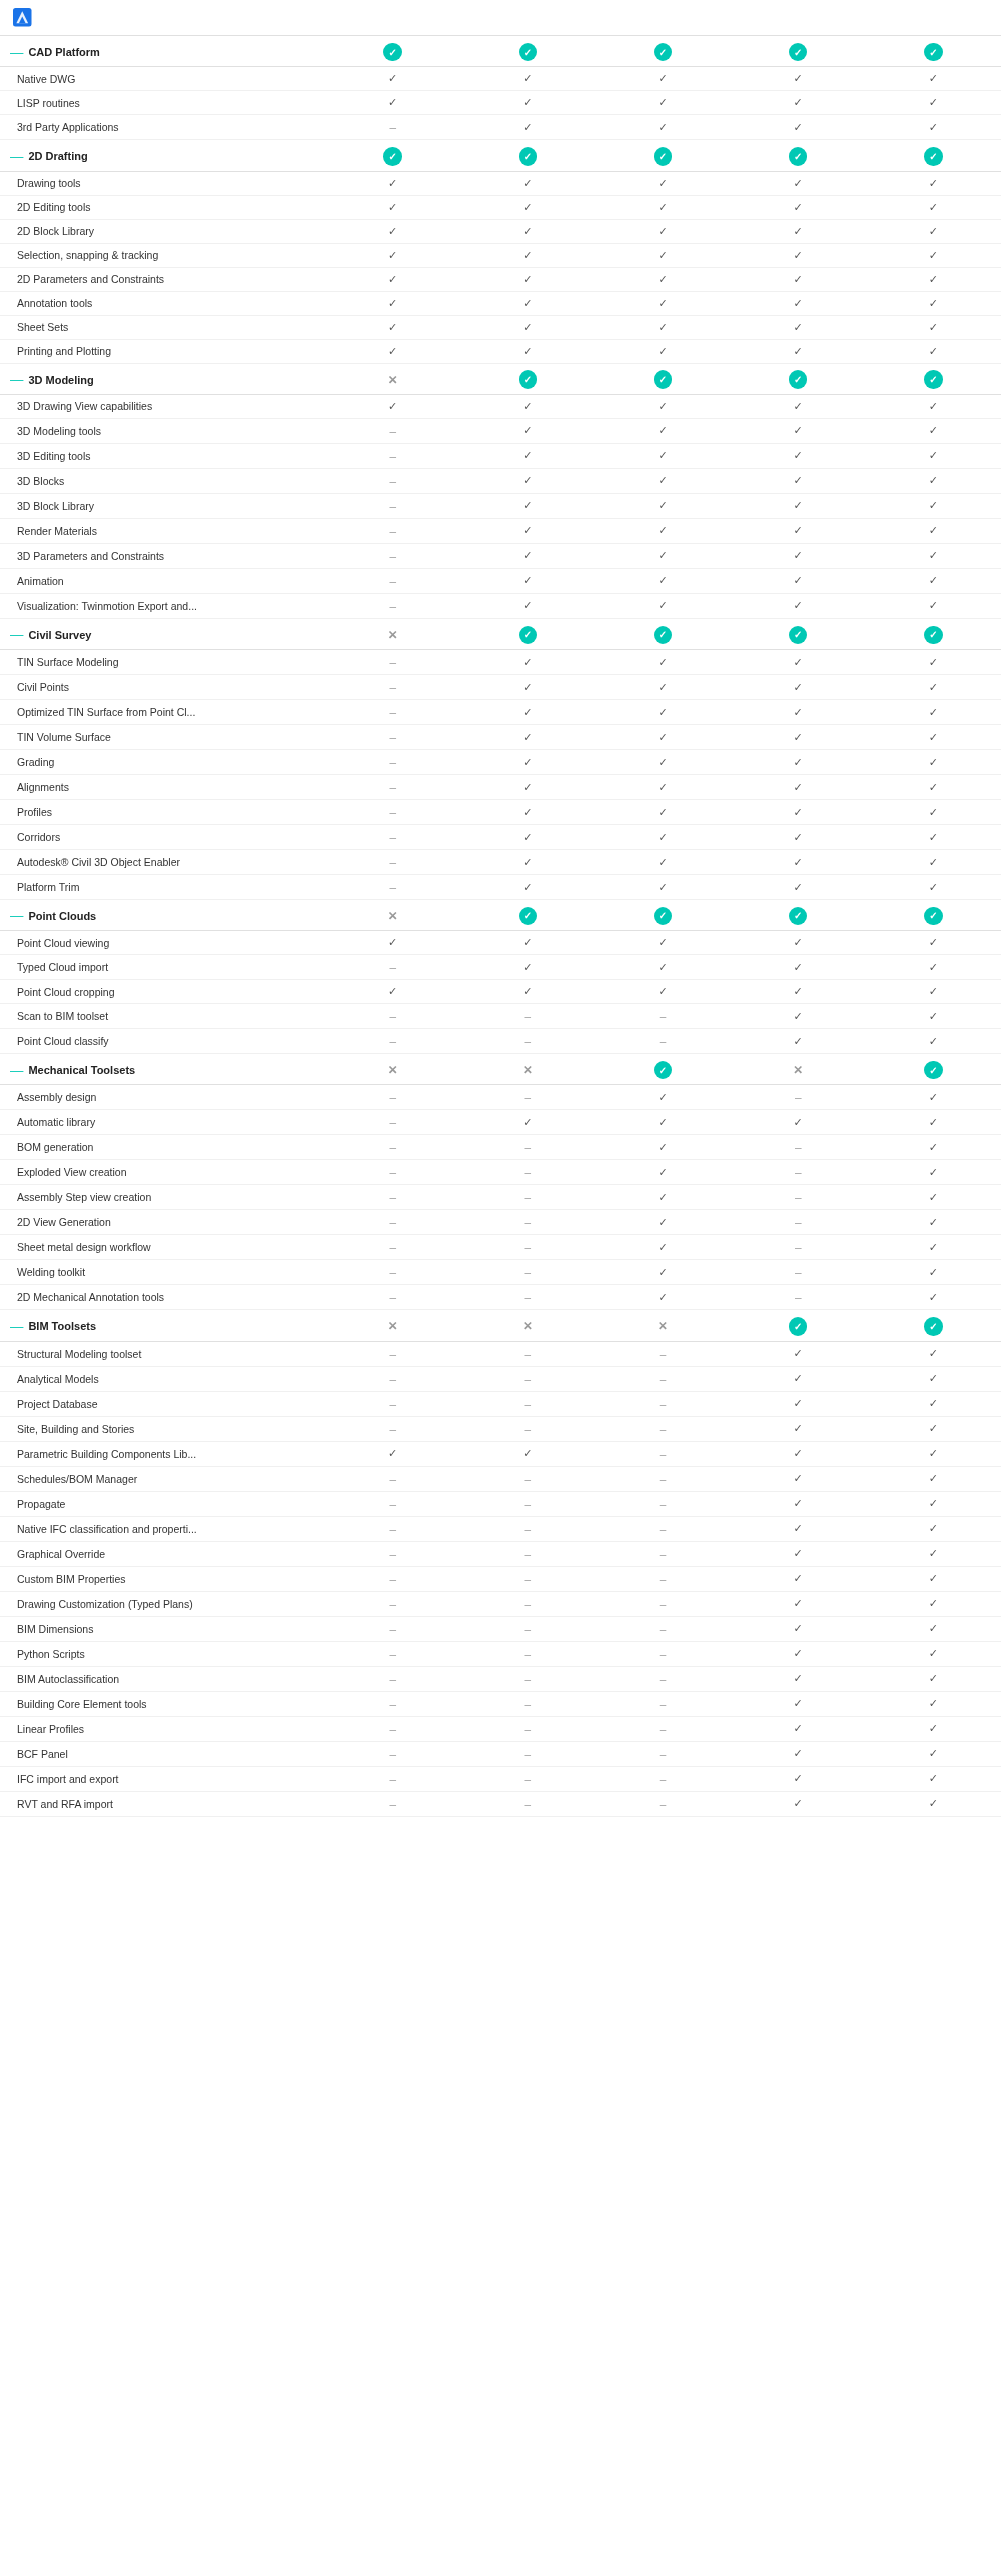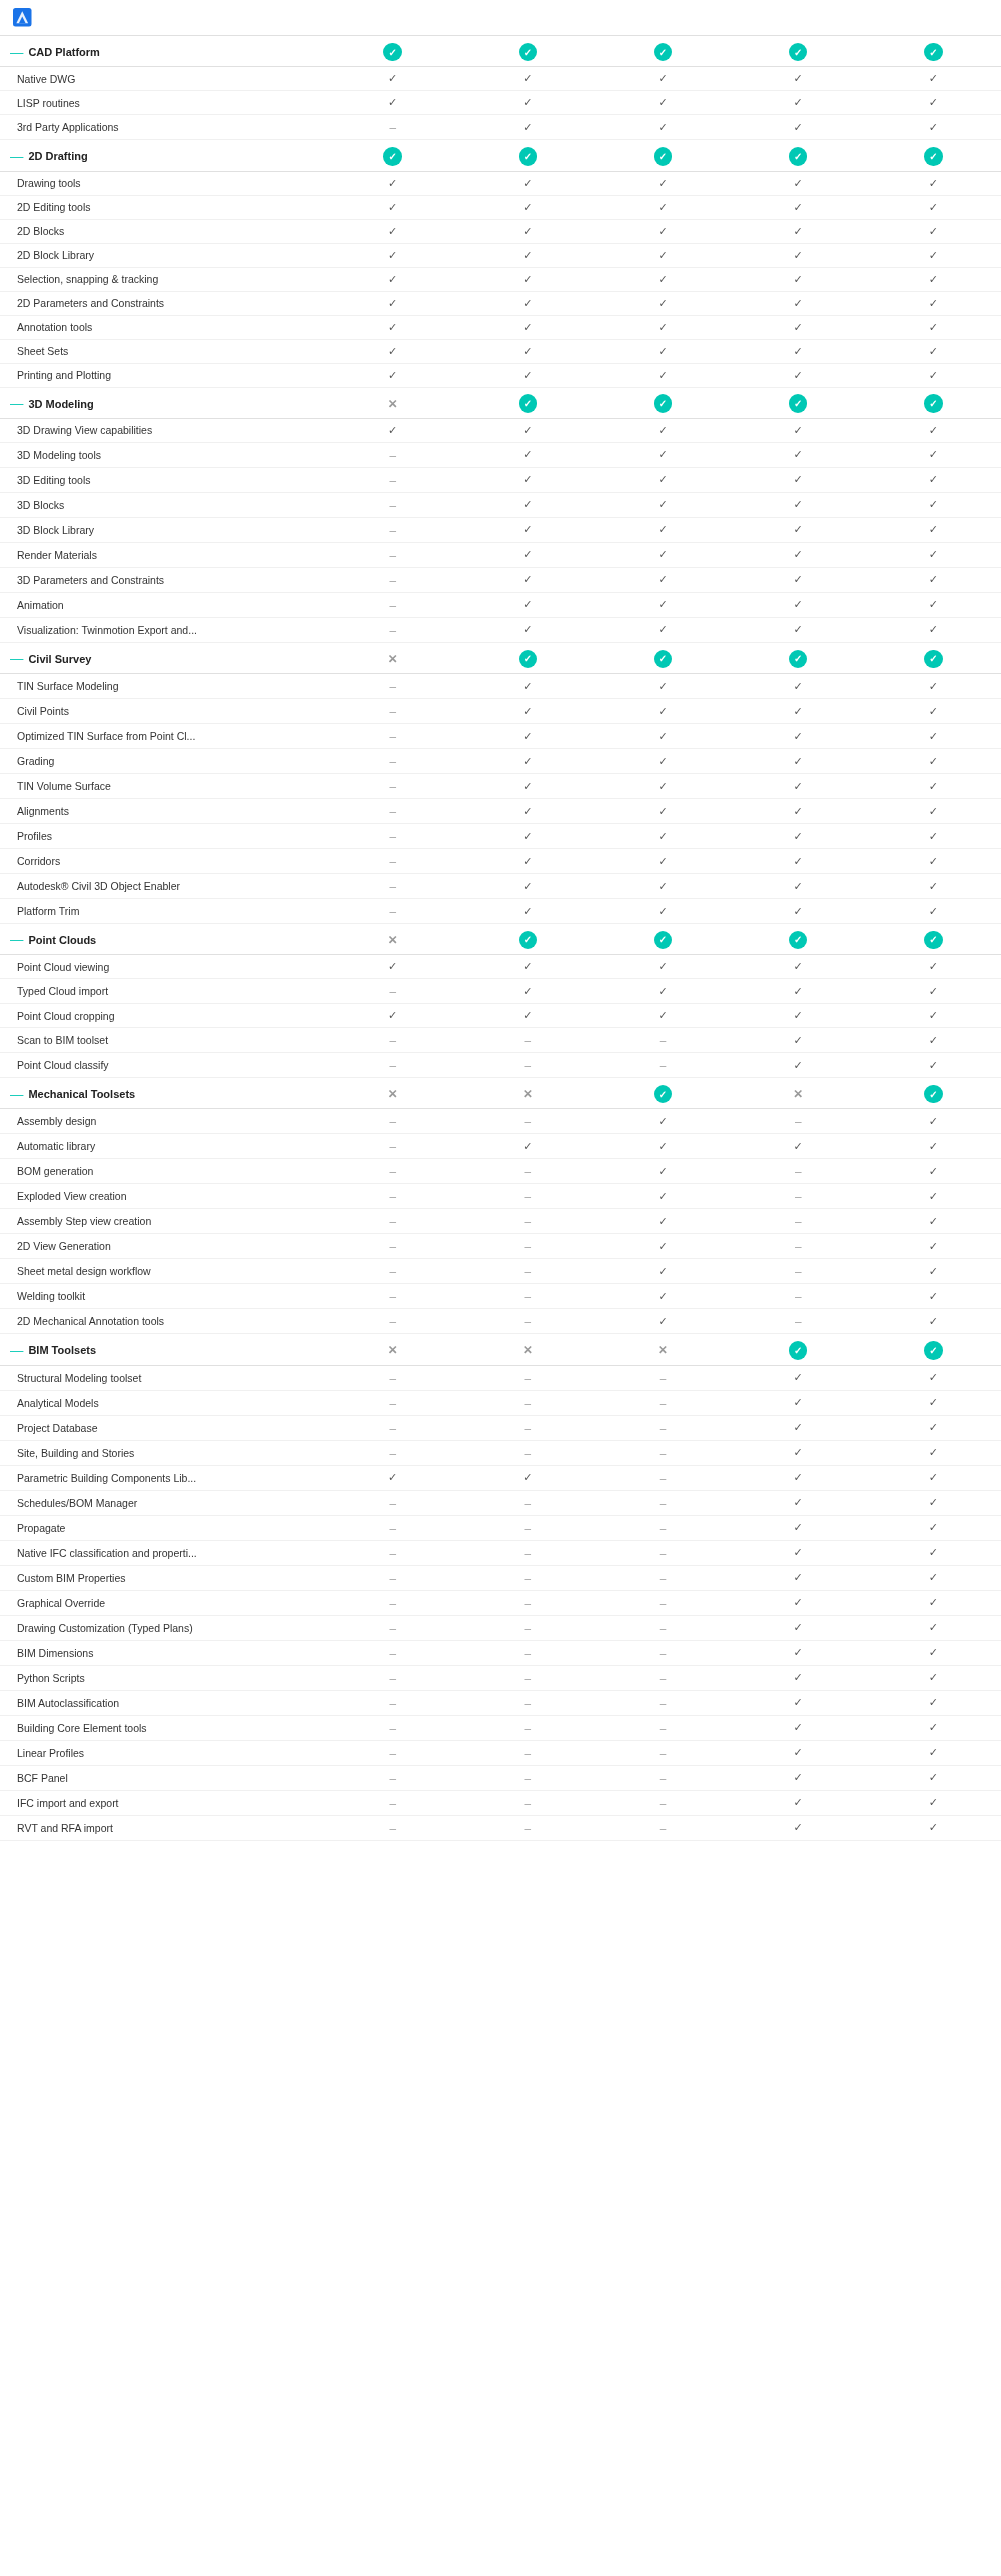--- a/index.html
+++ b/index.html
@@ -191,28 +191,20 @@
         </tr>
         <tr>
           <td class="feature-name">2D Editing tools</td>
           <td><span class="check-small">✓</span></td>
           <td><span class="check-small">✓</span></td>
           <td><span class="check-small">✓</span></td>
           <td><span class="check-small">✓</span></td>
           <td><span class="check-small">✓</span></td>
         </tr>
         <tr>
-          <td class="feature-name">2D Blocks</td>
-          <td><span class="check-small">✓</span></td>
-          <td><span class="check-small">✓</span></td>
-          <td><span class="check-small">✓</span></td>
-          <td><span class="check-small">✓</span></td>
-          <td><span class="check-small">✓</span></td>
-        </tr>
-        <tr>
           <td class="feature-name">2D Block Library</td>
           <td><span class="check-small">✓</span></td>
           <td><span class="check-small">✓</span></td>
           <td><span class="check-small">✓</span></td>
           <td><span class="check-small">✓</span></td>
           <td><span class="check-small">✓</span></td>
         </tr>
         <tr>
           <td class="feature-name">Selection, snapping &amp; tracking</td>
           <td><span class="check-small">✓</span></td>
@@ -369,29 +361,29 @@
         </tr>
         <tr>
           <td class="feature-name">Optimized TIN Surface from Point Cl...</td>
           <td><span class="dash-mark">–</span></td>
           <td><span class="check-small">✓</span></td>
           <td><span class="check-small">✓</span></td>
           <td><span class="check-small">✓</span></td>
           <td><span class="check-small">✓</span></td>
         </tr>
         <tr>
+          <td class="feature-name">TIN Volume Surface</td>
+          <td><span class="dash-mark">–</span></td>
+          <td><span class="check-small">✓</span></td>
+          <td><span class="check-small">✓</span></td>
+          <td><span class="check-small">✓</span></td>
+          <td><span class="check-small">✓</span></td>
+        </tr>
+        <tr>
           <td class="feature-name">Grading</td>
-          <td><span class="dash-mark">–</span></td>
-          <td><span class="check-small">✓</span></td>
-          <td><span class="check-small">✓</span></td>
-          <td><span class="check-small">✓</span></td>
-          <td><span class="check-small">✓</span></td>
-        </tr>
-        <tr>
-          <td class="feature-name">TIN Volume Surface</td>
           <td><span class="dash-mark">–</span></td>
           <td><span class="check-small">✓</span></td>
           <td><span class="check-small">✓</span></td>
           <td><span class="check-small">✓</span></td>
           <td><span class="check-small">✓</span></td>
         </tr>
         <tr>
           <td class="feature-name">Alignments</td>
           <td><span class="dash-mark">–</span></td>
           <td><span class="check-small">✓</span></td>
@@ -640,29 +632,29 @@
         </tr>
         <tr>
           <td class="feature-name">Native IFC classification and properti...</td>
           <td><span class="dash-mark">–</span></td>
           <td><span class="dash-mark">–</span></td>
           <td><span class="dash-mark">–</span></td>
           <td><span class="check-small">✓</span></td>
           <td><span class="check-small">✓</span></td>
         </tr>
         <tr>
+          <td class="feature-name">Graphical Override</td>
+          <td><span class="dash-mark">–</span></td>
+          <td><span class="dash-mark">–</span></td>
+          <td><span class="dash-mark">–</span></td>
+          <td><span class="check-small">✓</span></td>
+          <td><span class="check-small">✓</span></td>
+        </tr>
+        <tr>
           <td class="feature-name">Custom BIM Properties</td>
-          <td><span class="dash-mark">–</span></td>
-          <td><span class="dash-mark">–</span></td>
-          <td><span class="dash-mark">–</span></td>
-          <td><span class="check-small">✓</span></td>
-          <td><span class="check-small">✓</span></td>
-        </tr>
-        <tr>
-          <td class="feature-name">Graphical Override</td>
           <td><span class="dash-mark">–</span></td>
           <td><span class="dash-mark">–</span></td>
           <td><span class="dash-mark">–</span></td>
           <td><span class="check-small">✓</span></td>
           <td><span class="check-small">✓</span></td>
         </tr>
         <tr>
           <td class="feature-name">Drawing Customization (Typed Plans)</td>
           <td><span class="dash-mark">–</span></td>
           <td><span class="dash-mark">–</span></td>

